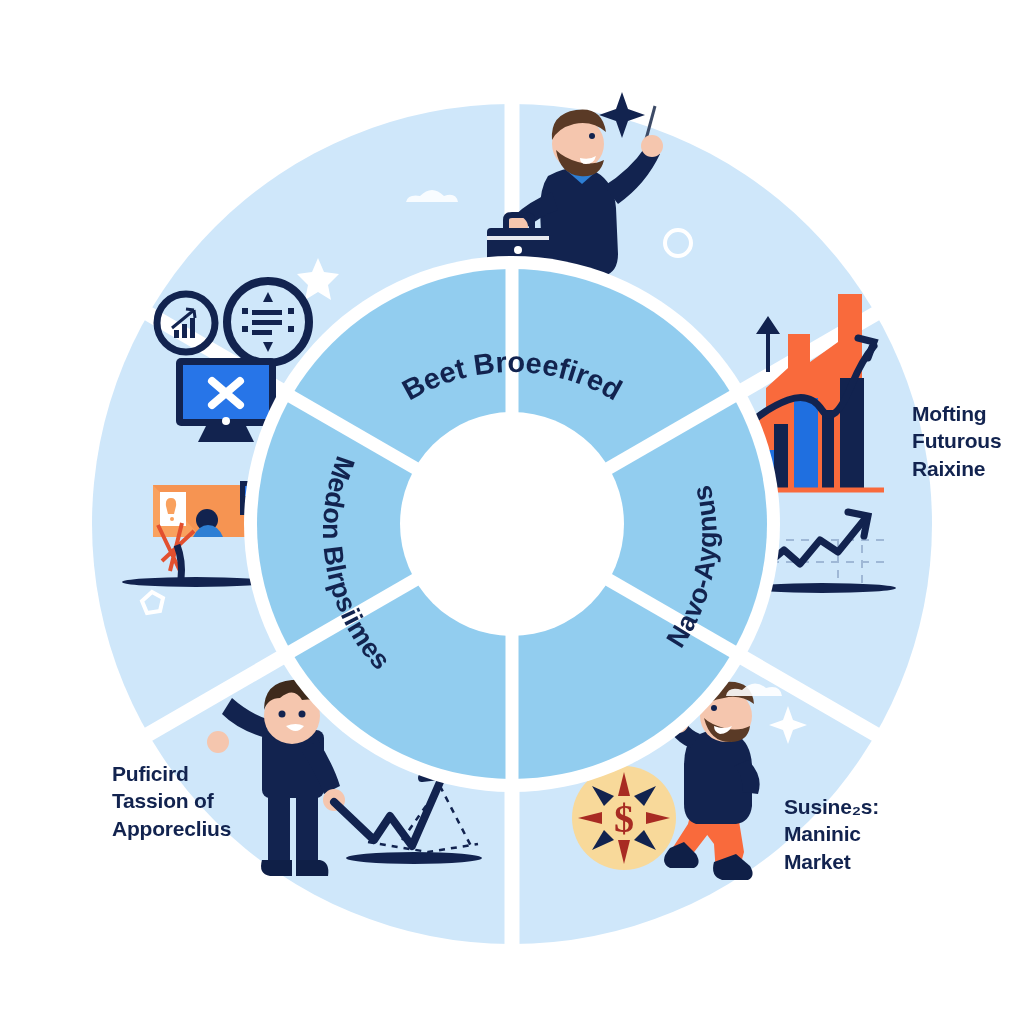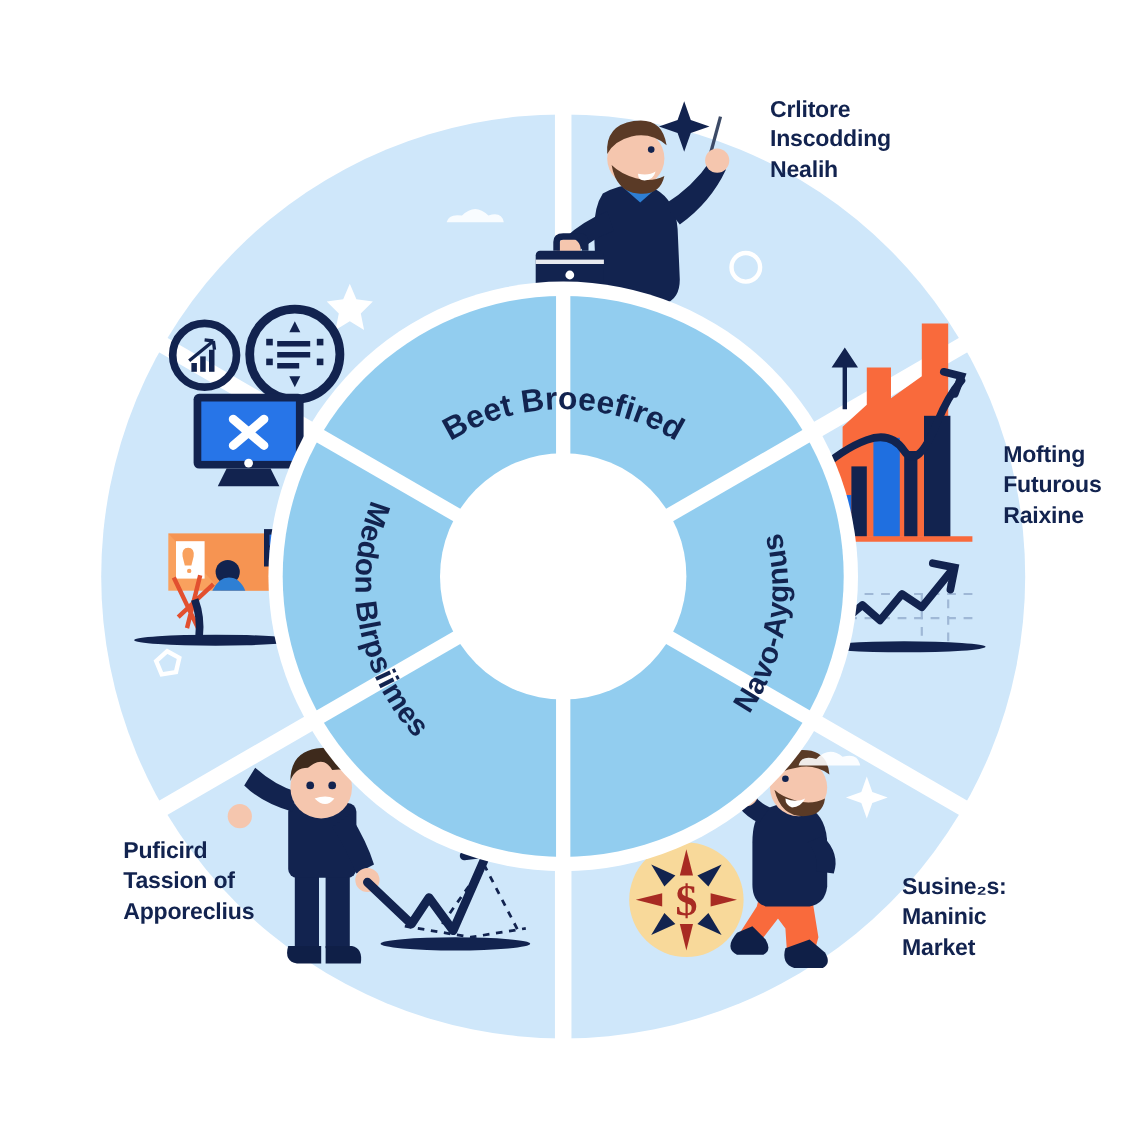--- a/index.html
+++ b/index.html
@@ -19,21 +19,21 @@
     color:#12234f;
     font-family:"Liberation Sans", sans-serif;
     font-size:21px;
     font-weight:700;
     line-height:1.30;
     letter-spacing:-0.2px;
     white-space:pre-line;
   }
   .cl-topright{left:700px;top:86px;width:180px;text-align:left;}
   .cl-right{left:912px;top:400px;width:140px;text-align:left;}
-  .cl-bottomright{left:820px;top:793px;width:160px;text-align:left;}
+  .cl-bottomright{left:784px;top:793px;width:160px;text-align:left;}
   .cl-bottomleft{left:112px;top:760px;width:180px;text-align:left;}
   .cl-left{left:14px;top:326px;width:160px;text-align:left;}
 </style>
 </head>
 <body>
 
 <div id="stage">
 
   <svg class="canvas" viewBox="0 0 1024 1024" xmlns="http://www.w3.org/2000/svg">
 
@@ -273,23 +273,20 @@
       <textPath href="#arcTop" startOffset="50%" text-anchor="middle">Beet Broeefired</textPath>
     </text>
     <text font-family="Liberation Sans, sans-serif" font-size="27" font-weight="700" fill="#12234f">
       <textPath href="#arcLeft" startOffset="50%" text-anchor="middle">Medon Blrpsiimes</textPath>
     </text>
     <text font-family="Liberation Sans, sans-serif" font-size="27" font-weight="700" fill="#12234f">
       <textPath href="#arcRight" startOffset="50%" text-anchor="middle">Navo-Aygnus</textPath>
     </text>
   </svg>
 
-  <div class="calloutText cl-topright">Crlitore
-Inscodding
-Nealih</div>
 
   <div class="calloutText cl-right">Mofting
 Futurous
 Raixine</div>
 
   <div class="calloutText cl-bottomright">Susine₂s:
 Maninic
 Market</div>
 
   <div class="calloutText cl-bottomleft">Puficird

